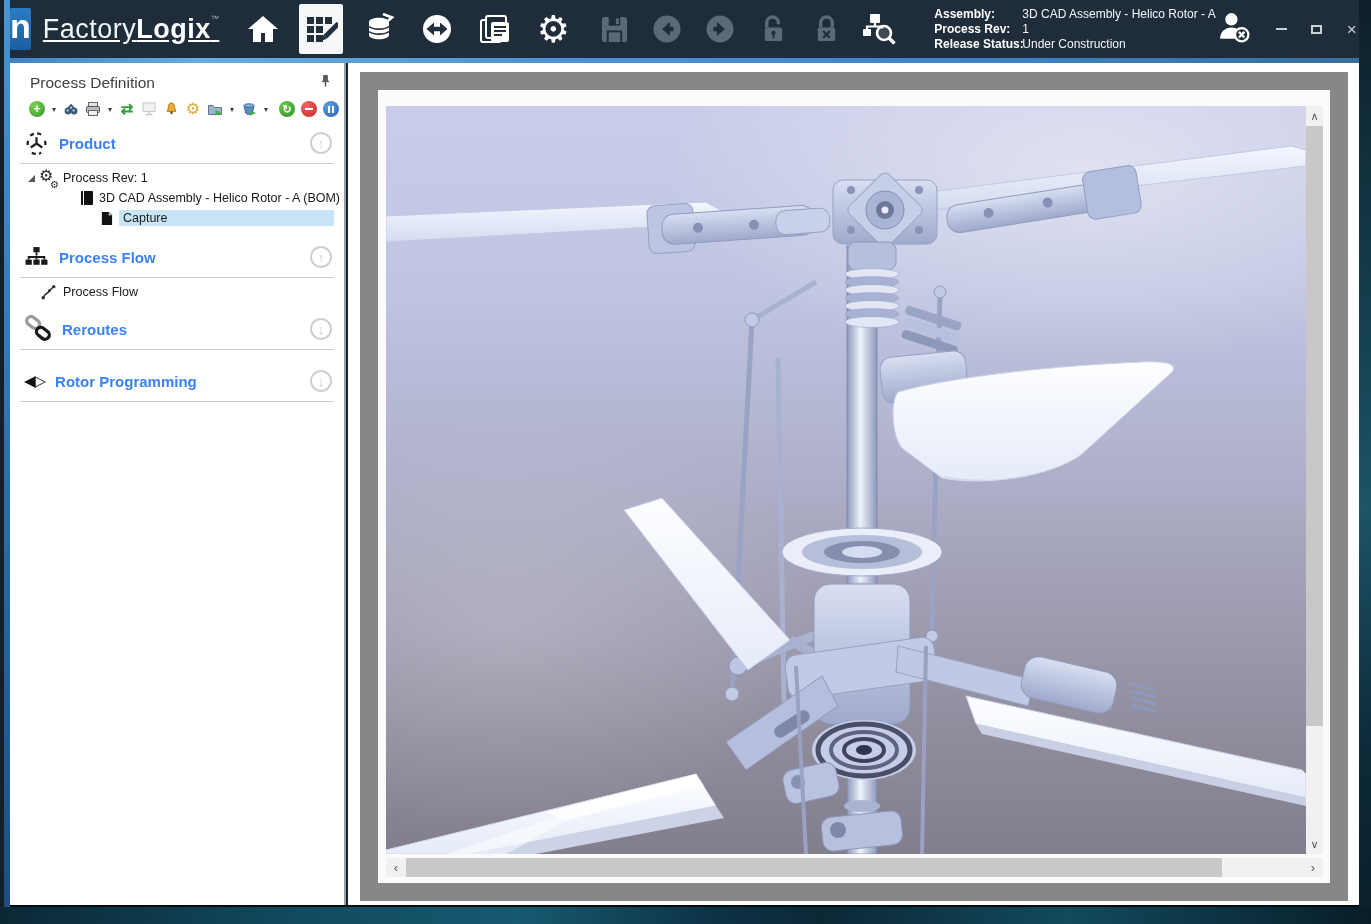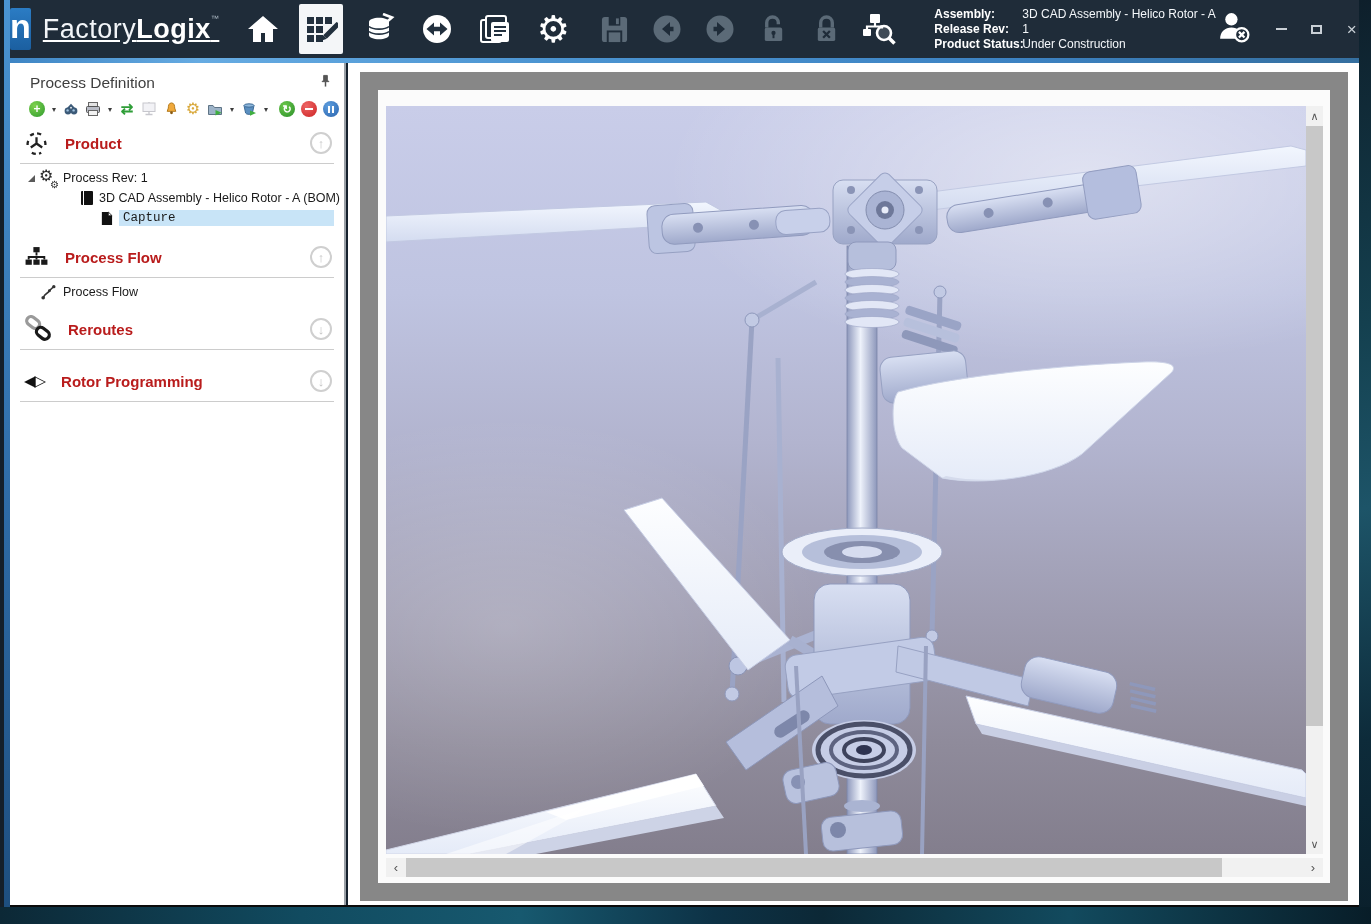--- a/index.html
+++ b/index.html
@@ -57,32 +57,32 @@
   .panel-title { font-size:15.5px; color:#3f3f3f; }
   .pin { margin-left:auto; cursor:pointer; }
   .panel-toolbar { height:28px; display:flex; align-items:center; gap:4px; padding:4px 0 0 18px; }
   .tbi { width:18px; height:18px; display:inline-flex; align-items:center; justify-content:center; cursor:pointer; }
   .circ { width:16px; height:16px; border-radius:50%; color:#fff; display:flex; align-items:center;
     justify-content:center; font-weight:bold; font-size:12px; line-height:1; }
   .caret { font-size:8px; color:#3c3c3c; width:8px; text-align:center; cursor:pointer; }
   .swapglyph { color:#2f9e38; font-weight:bold; font-size:15px; }
   .gearglyph-s { color:#d9a93c; font-size:16px; line-height:1; }
   .section-head { height:34px; display:flex; align-items:center; padding-left:14px; margin-top:5px; position:relative; }
-  .section-head .slabel { font-size:15px; font-weight:bold; margin-left:16px; color:#b91c1c; }
+  .section-head .slabel { font-size:15px; font-weight:bold; margin-left:10px; color:#3b82f6; }
   .cbtn { position:absolute; right:12px; width:22px; height:22px; border:2px solid #cfcfcf; border-radius:50%;
     display:flex; align-items:center; justify-content:center; color:#c3c3c3; font-size:13px; font-weight:bold; cursor:pointer; }
   .sep { border-top:1px solid #cccccc; margin:3px 10px 2px 10px; }
   .tree { margin-top:4px; }
   .trow { height:20px; display:flex; align-items:center; font-size:12.5px; }
   .exp { width:0; height:0; border-bottom:7px solid #5a5a5a; border-left:7px solid transparent;
     margin-left:18px; flex:none; cursor:pointer; }
   .exp.none { visibility:hidden; }
   .ticon { flex:none; display:inline-flex; align-items:center; justify-content:center; }
   .tlabel { margin-left:6px; white-space:nowrap; }
-  .trow.selected .tlabel { background:#c8e4f7; flex:1; margin-right:10px; padding:1px 4px;font-family:Liberation Mono, monospace; }
+  .trow.selected .tlabel { background:#c8e4f7; flex:1; margin-right:10px; padding:1px 4px; }
   .gearstack { position:relative; width:17px; height:16px; }
   .gearstack .g1 { position:absolute; left:-1px; top:-4px; font-size:16px; color:#2b2b2b; }
   .gearstack .g2 { position:absolute; right:-2px; bottom:-4px; font-size:10px; color:#2b2b2b; }
   .bomicon { width:12px; height:14px;
     background:linear-gradient(90deg,#111 0 2px,#fff 2px 3.5px,#111 3.5px); border-radius:1px; }
   .lp-ico { font-size:15px; letter-spacing:-1px; color:#111; white-space:nowrap; }
 
   
   .main { position:absolute; left:348px; top:63px; right:12px; bottom:19px; background:#ffffff; }
   .vframe { position:absolute; left:12px; top:9px; width:988px; height:829px; background:#878787; }
@@ -212,25 +212,25 @@
     </div>
 
     <div class="tsep"></div>
 
     <div class="tb-info">
       <div class="row">
           <span class="lbl">Assembly:</span>
         <span class="val">3D CAD Assembly - Helico Rotor - A</span>
         </div>
       <div class="row">
-          <span class="lbl">Release Rev:</span>
+          <span class="lbl">Process Rev:</span>
         <span class="val">1</span>
         </div>
       <div class="row">
-          <span class="lbl">Product Status:</span>
+          <span class="lbl">Release Status:</span>
         <span class="val">Under Construction</span>
         </div>
     </div>
 
     <div class="tb-right">
       <div class="userico">
         <svg width="37" height="35" viewBox="0 0 36 34">
           <circle cx="15" cy="9" r="6" fill="#fff"></circle>
           <path d="M4 28 c0-7 5-11 11-11 s11 4 11 11 z" fill="#fff"></path>
           <circle cx="25" cy="24" r="6.5" fill="#1f2c39" stroke="#fff" stroke-width="2.2"></circle>

